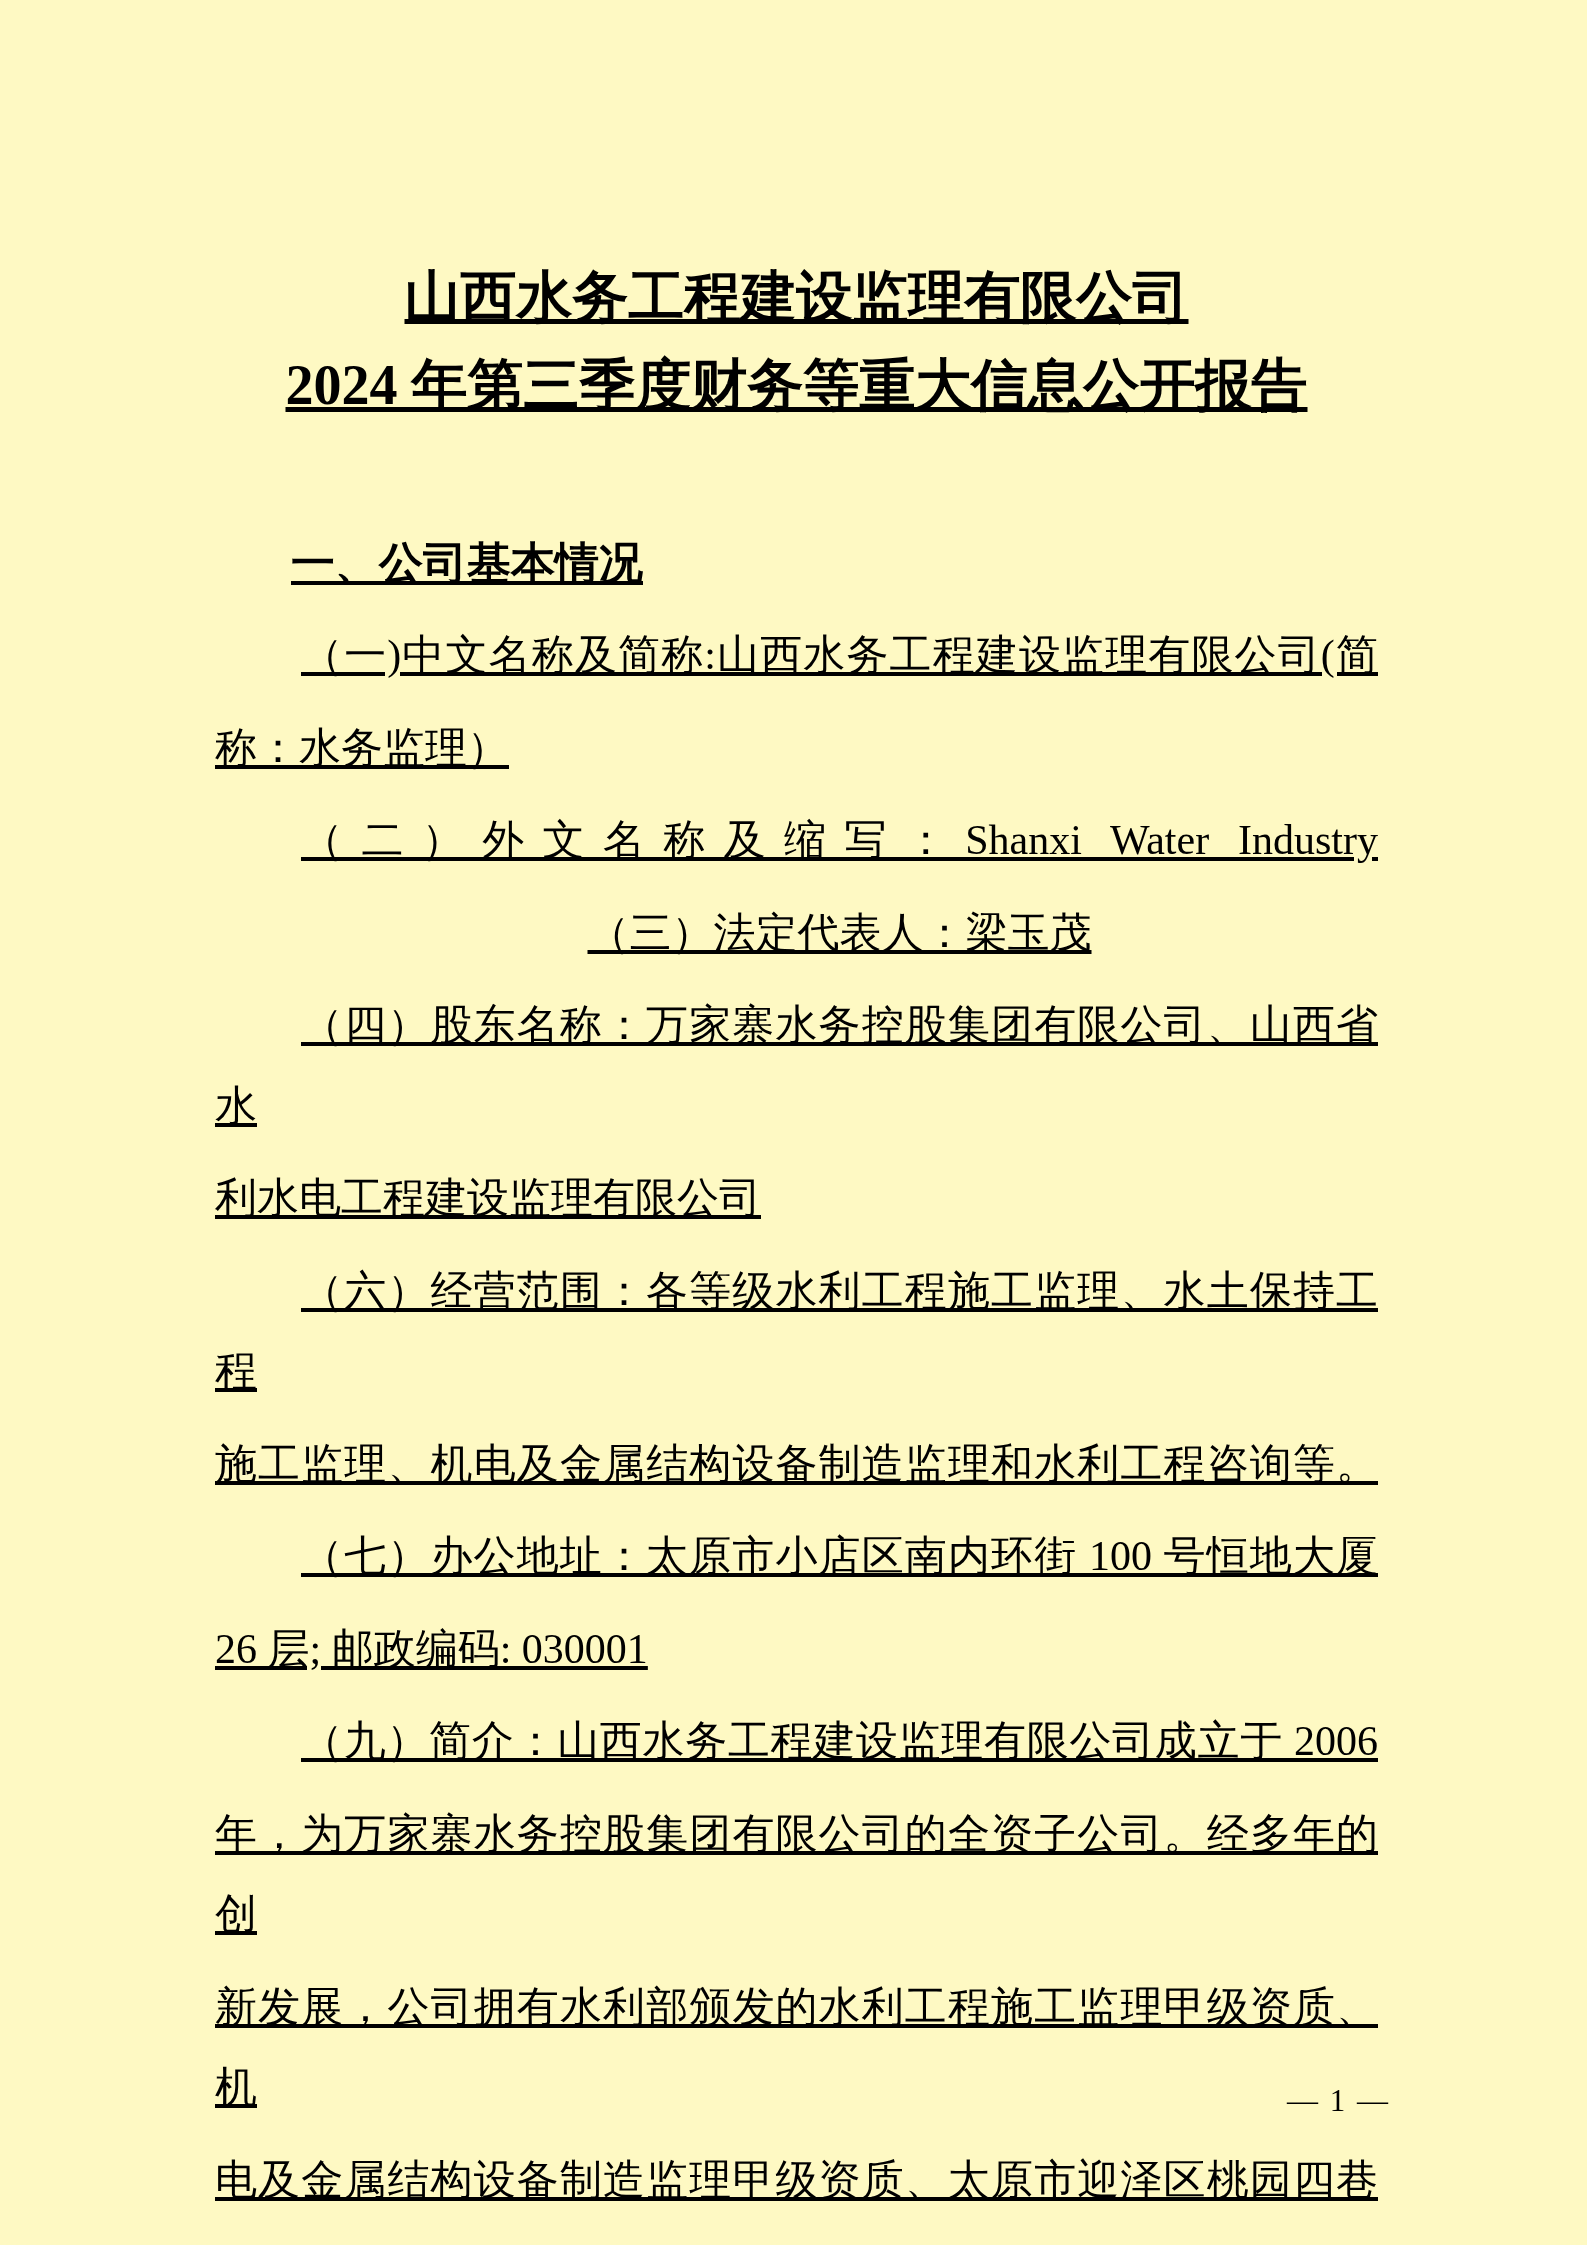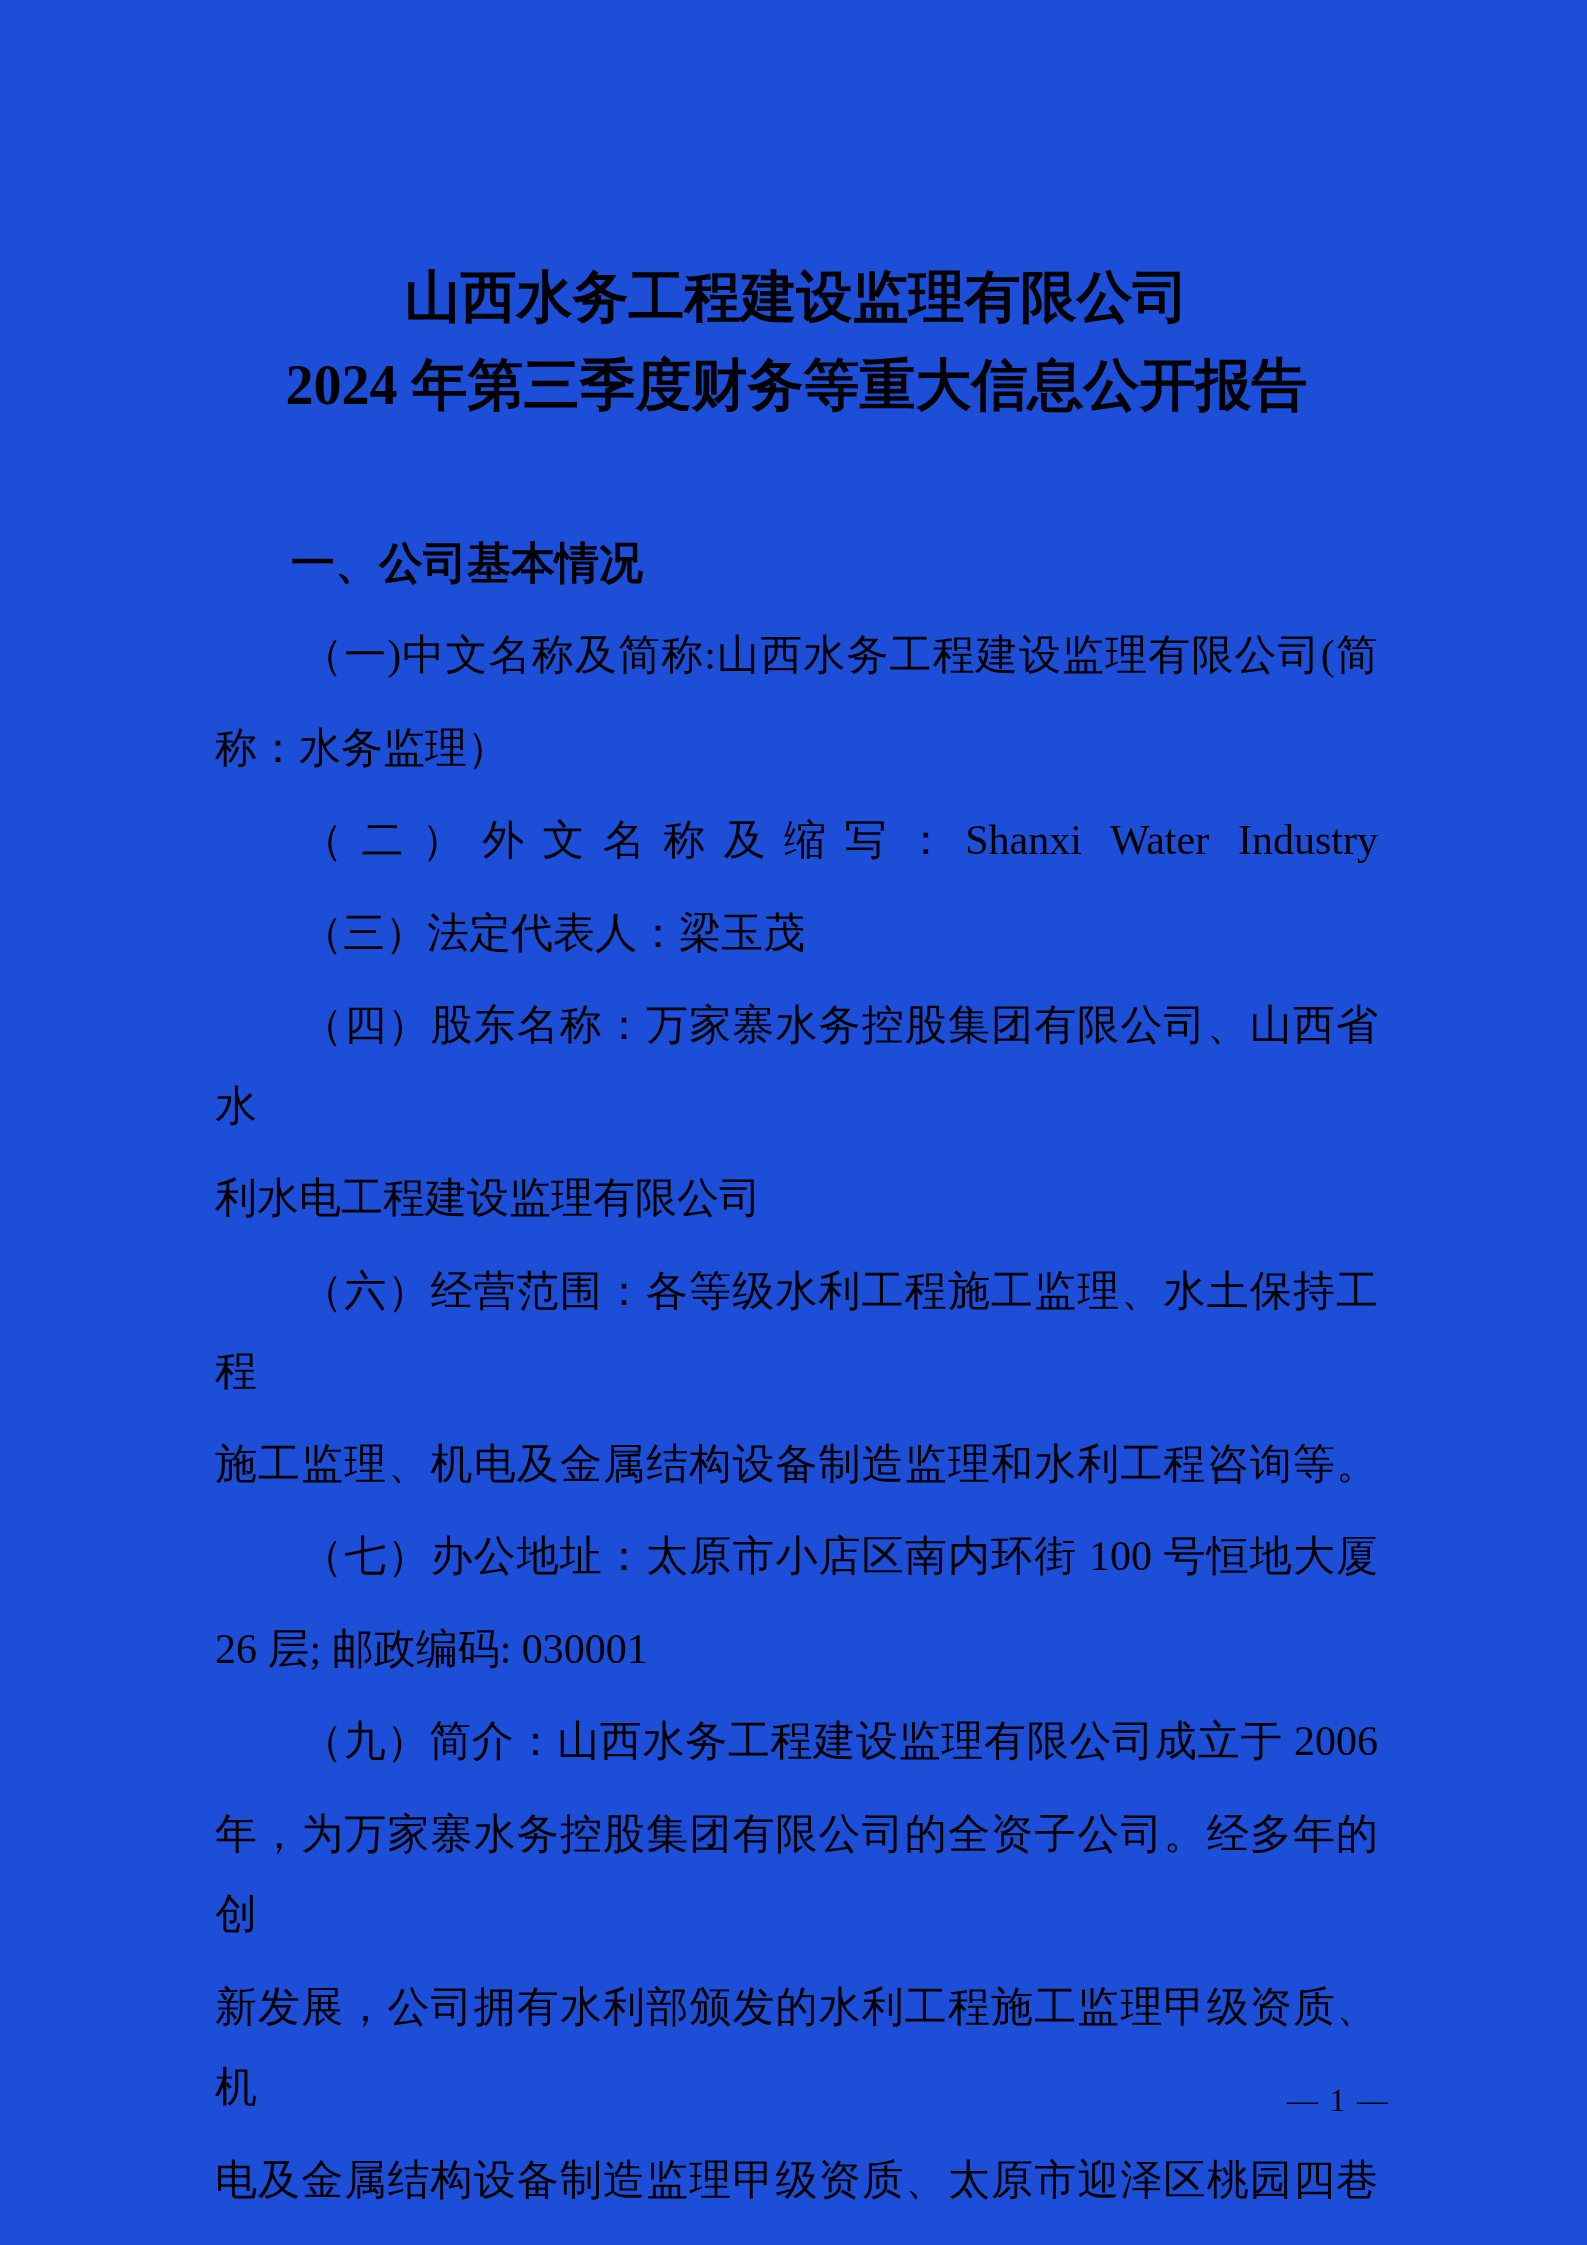--- a/index.html
+++ b/index.html
@@ -6,21 +6,22 @@
   body {
     width: 1587px; height: 2245px;
     font-family: "Liberation Serif", serif;
     color: #000000;
     position: relative;
   }
   .page {
     position: absolute; inset: 0;
     box-sizing: border-box;
     padding: 253px 197px 0 203px;
-    background: #1d4ed8;
+    background: #fef9c3;
+    text-decoration: underline;
   }
   .title {
     font-size: 56px;
     font-weight: bold;
     text-align: center;
     line-height: 88px;
     margin: 0;
     font-family: "Liberation Serif", serif;
     white-space: nowrap;
   }
@@ -31,21 +32,21 @@
     margin: 94px 0 0 0;
     text-indent: 88px;
     font-family: "Liberation Sans", sans-serif;
   }
   .line {
     font-size: 42px;
     line-height: 80.5px;
     margin: 12px;
     white-space: normal;
   }
-  .indent { text-indent: 86px; }
+  .indent { text-indent: 86px; text-align: center; }
   .j {
     text-align: justify;
     text-align-last: justify;
     text-justify: inter-character;
   }
   .footer {
     position: absolute;
     right: 197px;
     bottom: 126px;
     font-size: 31px;

